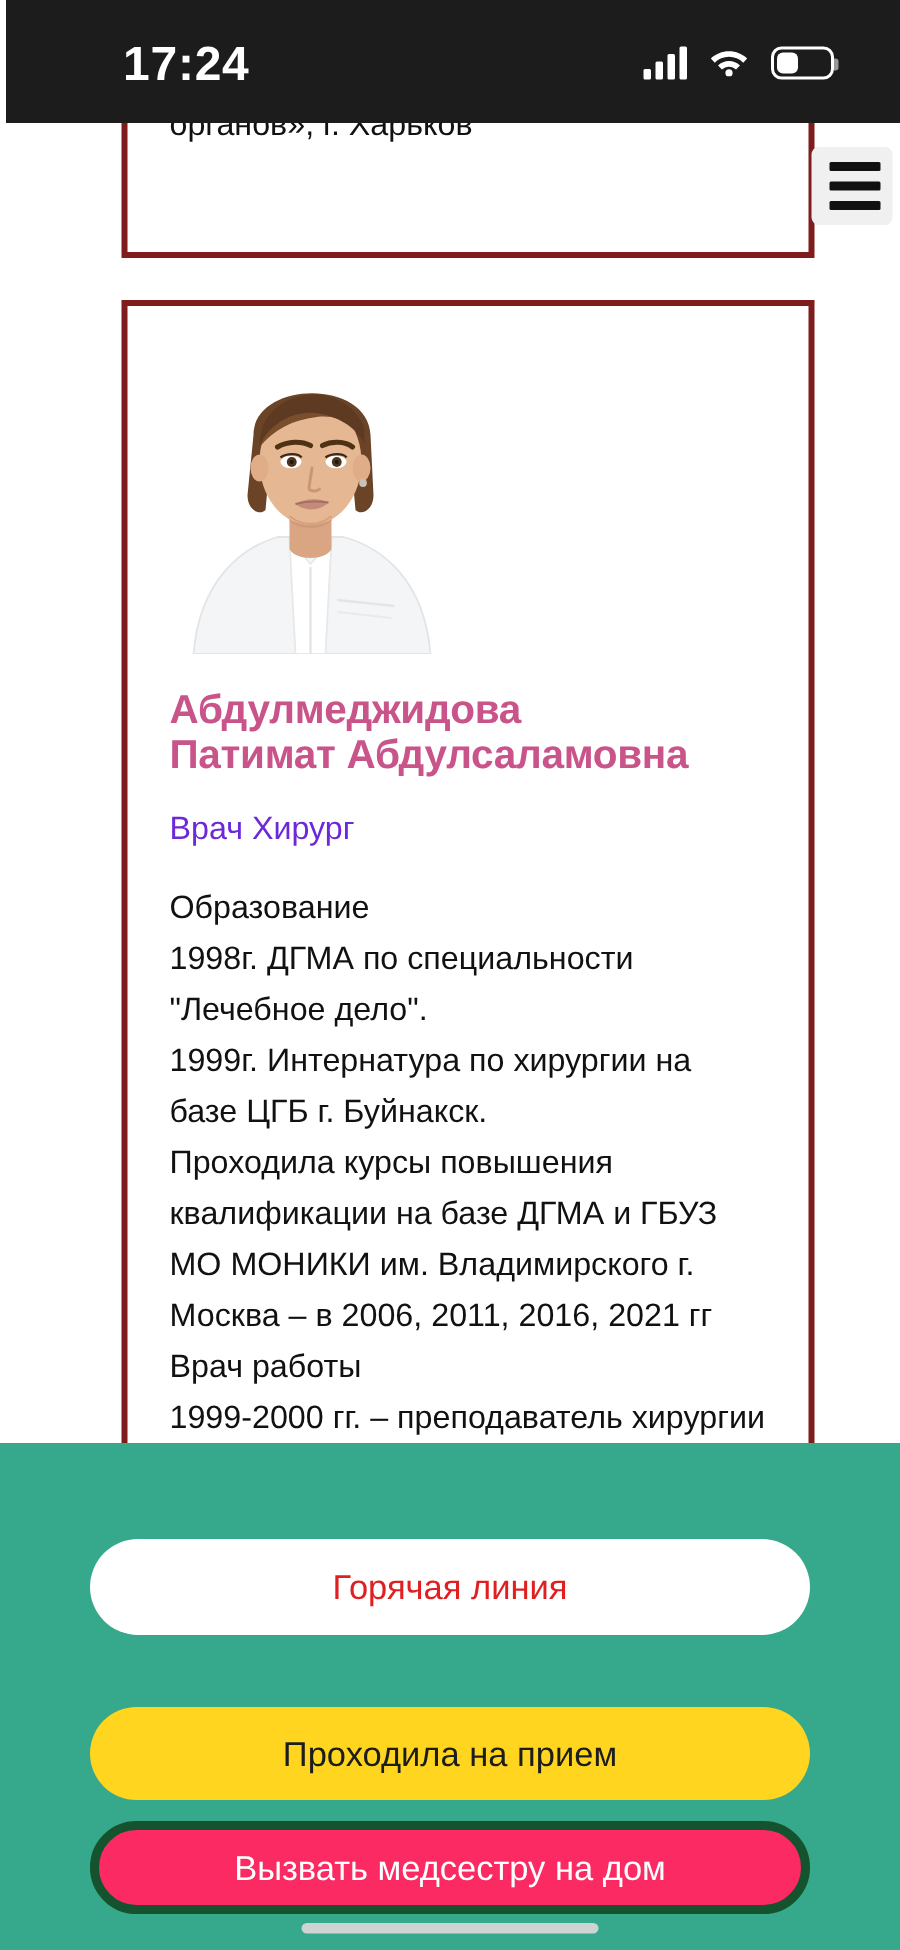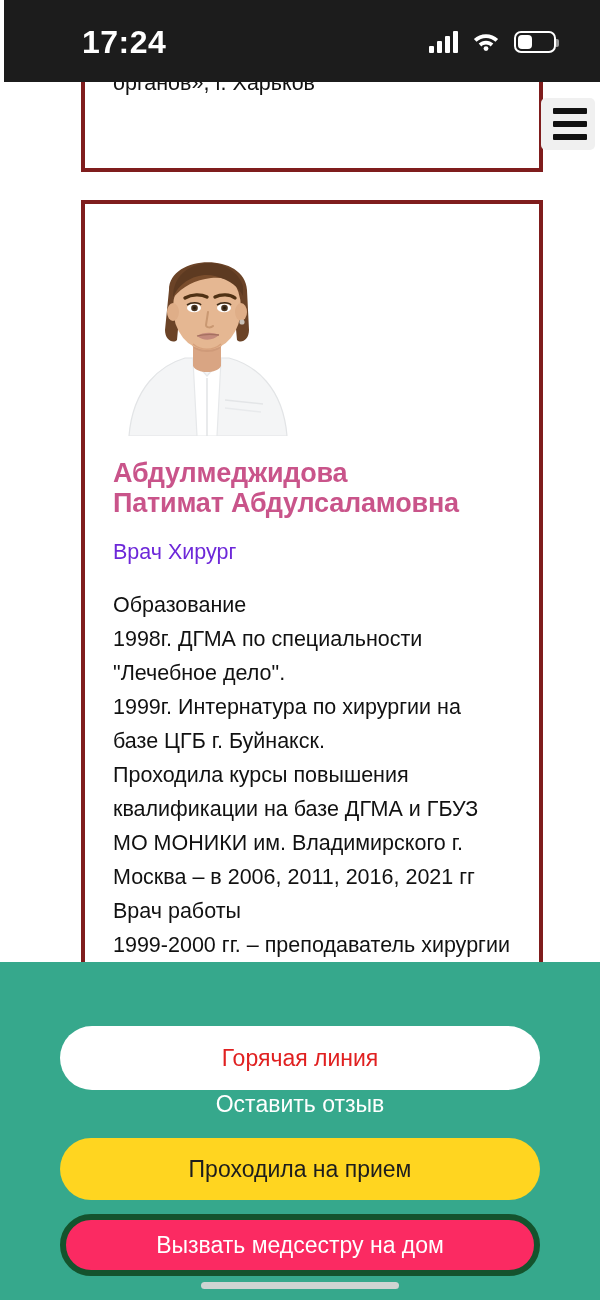--- a/index.html
+++ b/index.html
@@ -378,19 +378,18 @@
       </span>
       <span class="battery">
         <span class="fill"></span>
         <span class="tip"></span>
       </span>
     </div>
   </div>
 
   <div id="bottom-panel">
     <div class="cta" id="btn-hotline">Горячая линия</div>
-    <div class="cta" id="link-review">Оставить отзыв</div>
     <div class="cta" id="btn-appointment">Проходила на прием</div>
     <div class="cta" id="btn-nurse">Вызвать медсестру на дом</div>
     <div id="home-indicator"></div>
   </div>
 
 </div>
 
 </body></html>

